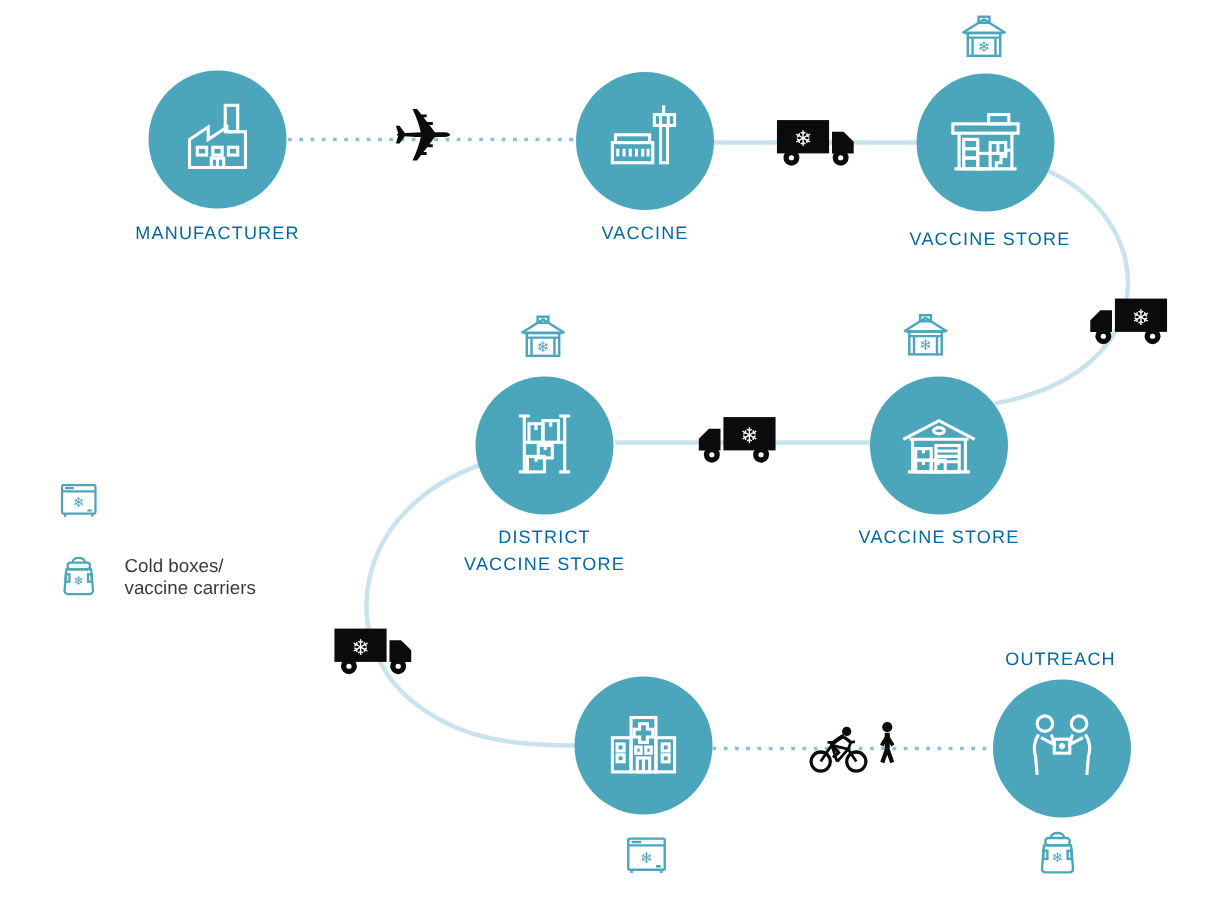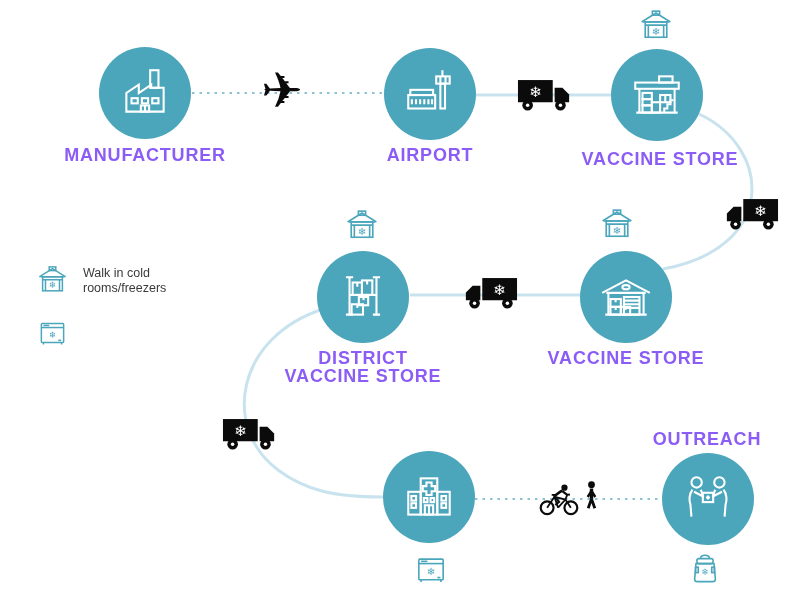--- a/index.html
+++ b/index.html
@@ -4,22 +4,22 @@
 <style>
   html,body{margin:0;padding:0;background:#fff;}
   .canvas{position:relative;width:806px;height:601px;background:#ffffff;
           font-family:"Liberation Sans",sans-serif;overflow:hidden;}
   .routes{position:absolute;left:0;top:0;width:806px;height:601px;}
   .route-solid{stroke:#C9E3EE;stroke-width:3;fill:none;}
   .route-dotted{stroke:#8CC1D6;stroke-width:2.2;fill:none;stroke-dasharray:2.5 5;}
   .node{position:absolute;width:92px;height:92px;border-radius:50%;background:#4BA6BC;
         display:flex;align-items:center;justify-content:center;}
   .node svg{width:58px;height:58px;stroke:#ffffff;fill:none;stroke-width:2;}
-  .nlabel{position:absolute;width:220px;text-align:center;font-weight:bold;font-size:18px;
-          letter-spacing:.8px;color:#8b5cf6;line-height:18px;}
+  .nlabel{position:absolute;width:220px;text-align:center;font-weight:normal;font-size:12px;
+          letter-spacing:.8px;color:#0369a1;line-height:18px;}
   .ticon{position:absolute;color:#0b0b0b;}
   .flip{transform:scaleX(-1);}
   .plane{position:absolute;font-size:50px;line-height:1;color:#0b0b0b;
          font-family:"DejaVu Sans",sans-serif;}
   .small-icon{position:absolute;width:36px;height:36px;color:#4BA6BC;}
   .legend-item{position:absolute;display:flex;align-items:flex-start;gap:14px;color:#4BA6BC;}
   .legend-item svg{width:33px;height:33px;flex:0 0 auto;}
   .legend-text{font-size:12.5px;line-height:15px;color:#3a3a3a;padding-top:2px;}
   .sym{stroke:currentColor;fill:none;stroke-width:1.8;}
 </style>
@@ -100,21 +100,21 @@
     <svg viewBox="0 0 56 56">
       <path d="M40 5 V11"></path>
       <rect x="34" y="11" width="13" height="7"></rect>
       <path d="M38 11 V18 M43 11 V18"></path>
       <rect x="38" y="18" width="4.5" height="24"></rect>
       <rect x="9" y="24" width="22" height="5"></rect>
       <rect x="7" y="29" width="26" height="13"></rect>
       <path d="M10.5 33 V38 M14.5 33 V38 M18.5 33 V38 M22.5 33 V38 M26.5 33 V38 M30 33 V38"></path>
     </svg>
   </div>
-  <div class="nlabel" style="left:320px;top:146px">AIRPORT</div>
+  <div class="nlabel" style="left:320px;top:146px">VACCINE</div>
 
   <div class="ticon" style="left:517px;top:77px">
     <svg width="56" height="37" viewBox="0 0 58 38">
         <use href="#truck-sym"></use>
       </svg>
   </div>
 
   <svg class="small-icon" style="left:638px;top:8px" viewBox="0 0 40 40">
       <use href="#walkin-sym"></use>
     </svg>
@@ -248,28 +248,28 @@
       <path d="M43 19 C46 23 46.5 29 45 33 L44 45 M35 19 C33.8 21 33.5 23 34 25"></path>
       <path d="M41.5 21 L32 26"></path>
       <rect x="23" y="22" width="10" height="9"></rect>
       <path d="M28 24.5 V28.5 M26 26.5 H30"></path>
     </svg>
   </div>
   <svg class="small-icon" style="left:687px;top:551px" viewBox="0 0 40 40">
       <use href="#coldbox-sym"></use>
     </svg>
 
-  <div class="legend-item" style="left:36px;top:264px">
-    <svg viewBox="0 0 40 40">
-        <use href="#walkin-sym"></use>
-      </svg>
-    <div class="legend-text">
-      <div>Walk in cold</div>
-      <div>rooms/freezers</div>
-    </div>
-  </div>
   <div class="legend-item" style="left:36px;top:316px">
     <svg viewBox="0 0 40 40">
         <use href="#fridge-sym"></use>
       </svg>
   </div>
+  <div class="legend-item" style="left:36px;top:368px">
+    <svg viewBox="0 0 40 40">
+        <use href="#coldbox-sym"></use>
+      </svg>
+    <div class="legend-text">
+      <div>Cold boxes/</div>
+      <div>vaccine carriers</div>
+    </div>
+  </div>
 
 </div>
 
 </body></html>

